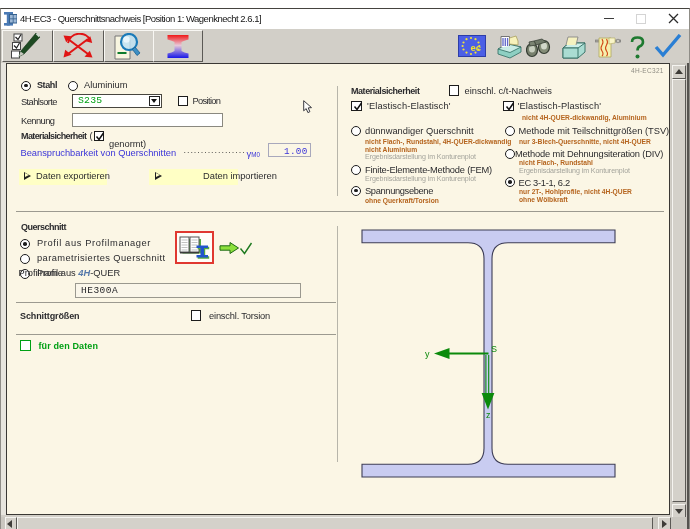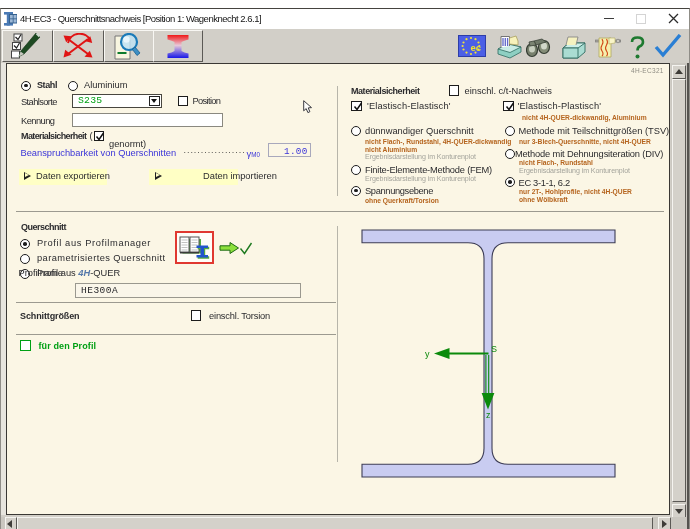--- a/index.html
+++ b/index.html
@@ -249,21 +249,21 @@
   <div class="lbl abs" style="left:18.5px;top:260px;text-align:center;">Profilname</div>
   <div class="abs" style="left:74.5px;top:274.5px;width:226px;height:15px;background:#faf6ea;border:1px solid #9a988f;box-sizing:border-box;"></div>
   <div class="m abs" style="left:81px;top:277px;font-size:9.5px;color:#26262a;letter-spacing:0.5px;">HE300A</div>
 
   <div class="sep" style="left:16px;top:293.5px;width:320px;"></div>
   <div class="lbl b abs" style="left:20px;top:302.5px;font-size:9px;letter-spacing:-0.12px;">Schnittgrößen</div>
   <span class="cb" style="left:190.5px;top:302px;"></span>
   <div class="lbl abs" style="left:209px;top:303px;letter-spacing:-0.18px;">einschl. Torsion</div>
   <div class="sep" style="left:16px;top:325.5px;width:320px;"></div>
   <span class="cb" style="left:20px;top:332px;border-color:#00a014;"></span>
-  <div class="lbl b abs" style="left:38.5px;top:332.5px;color:#00a014;font-size:9px;letter-spacing:0.12px;">für den Profil</div>
+  <div class="lbl b abs" style="left:38.5px;top:332.5px;color:#00a014;font-size:9px;letter-spacing:0.12px;">für den Daten</div>
 
   <div class="abs" style="left:631px;top:58.5px;font-size:6.5px;color:#8f8d83;letter-spacing:0.3px;">4H-EC321</div>
   <div class="lbl b abs" style="left:351px;top:77.5px;font-size:9px;letter-spacing:-0.45px;">Materialsicherheit</div>
   <span class="cb" style="left:448.5px;top:77px;"></span>
   <div class="lbl abs" style="left:464.5px;top:78px;">einschl. c/t-Nachweis</div>
 
   <span class="cb" style="left:351px;top:92.5px;"></span>
   <svg class="ck" style="left:352.5px;top:93.5px;" width="10" height="10" viewBox="0 0 10 10">
       <path d="M1.5 4.5 L4 7.5 L8.5 1" stroke="#111" stroke-width="1.5" fill="none"></path>
     </svg>

